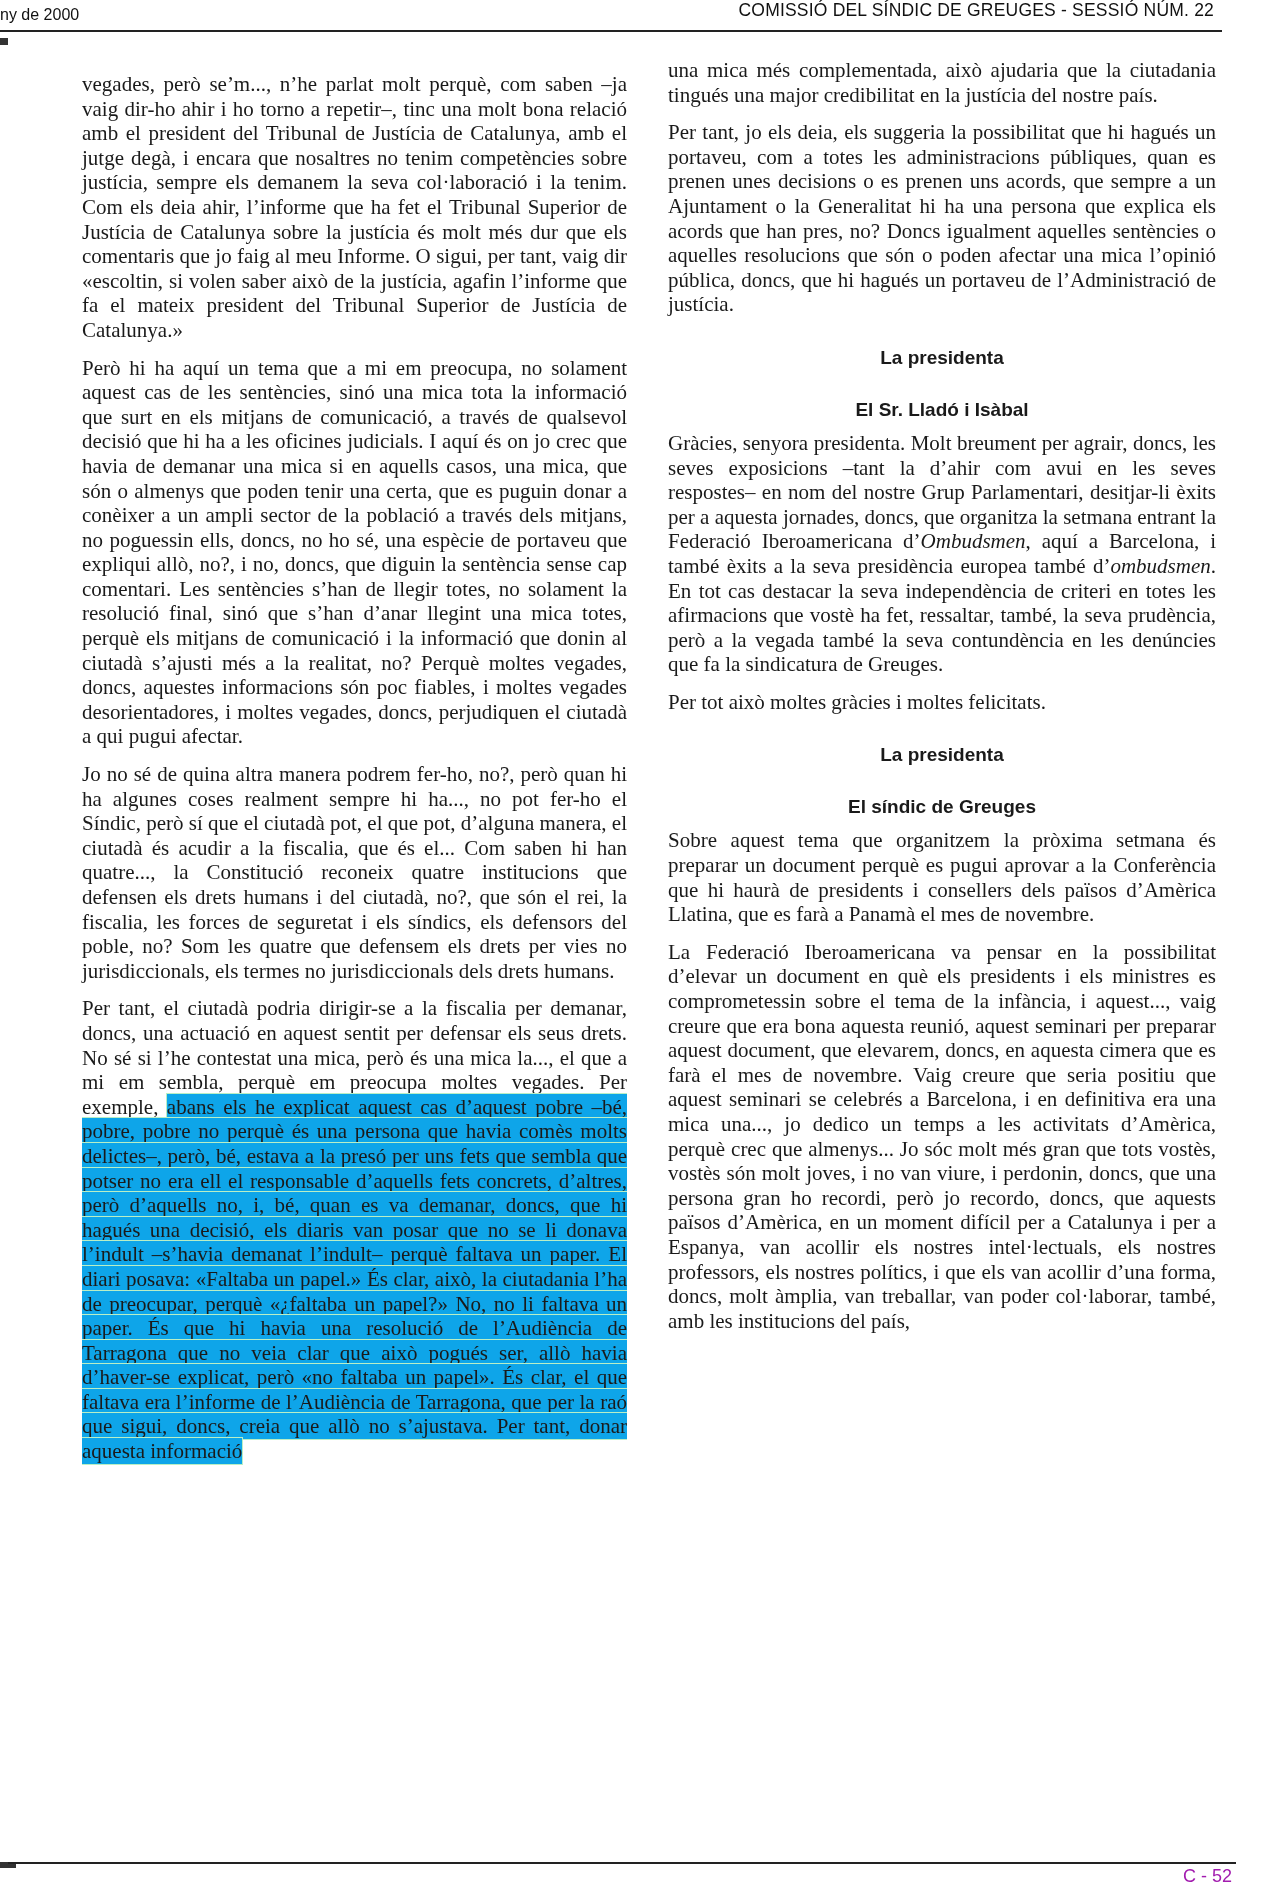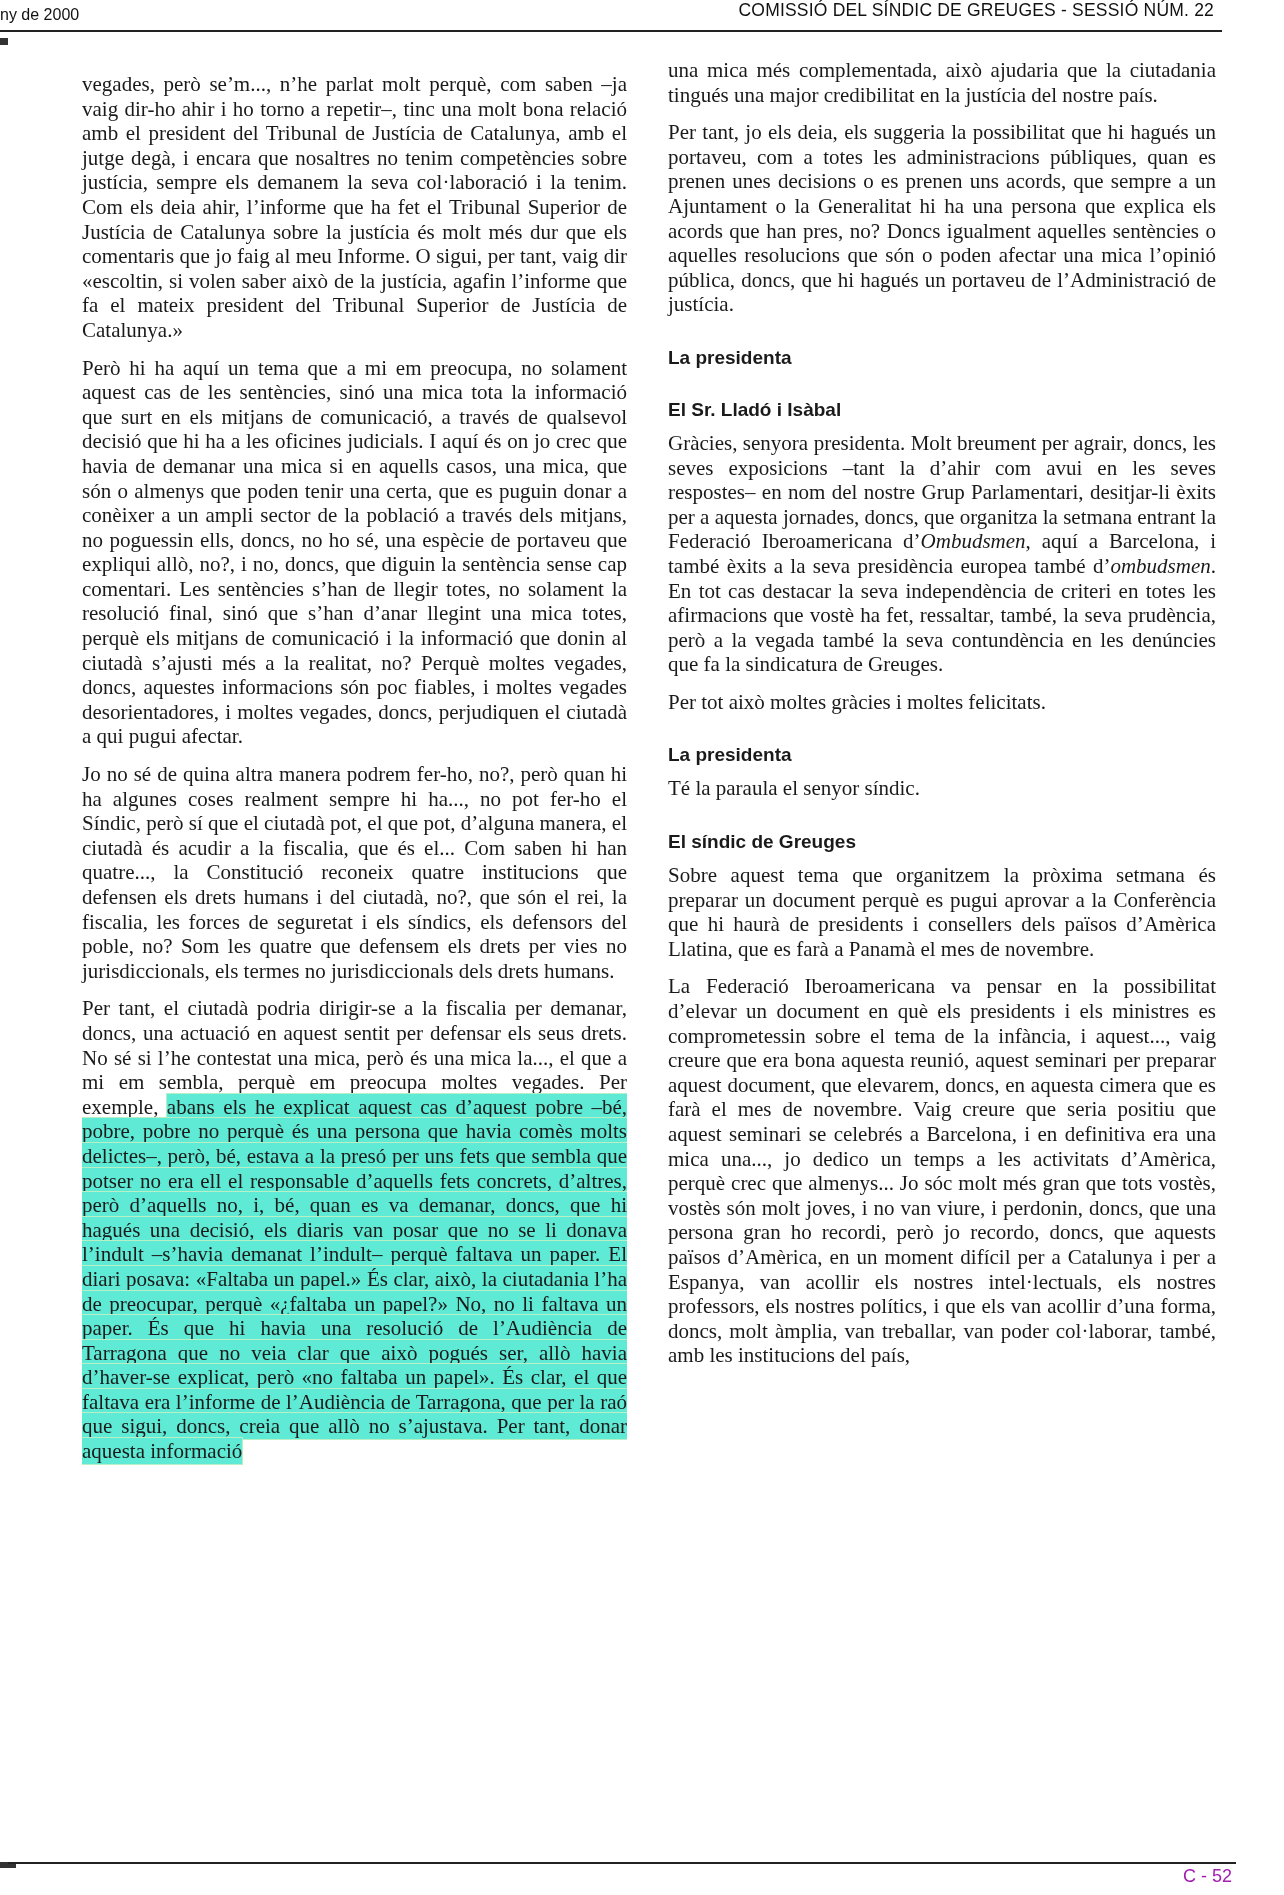--- a/index.html
+++ b/index.html
@@ -5,22 +5,22 @@
   html, body { margin:0; padding:0; background:#ffffff; }
   body { width:1284px; height:1895px; position:relative; overflow:hidden; font-family:"Liberation Serif", "DejaVu Serif", serif; color:#1a1a1a; }
   .header-left { position:absolute; left:0; top:6px; font-family:"Liberation Sans", sans-serif; font-size:16px; color:#111; }
   .header-right { position:absolute; right:70px; top:0px; font-family:"Liberation Sans", sans-serif; font-size:17.5px; color:#111; letter-spacing:0.2px; }
   .header-rule { position:absolute; left:0; top:30px; width:1222px; height:2px; background:#222; }
   .header-block { position:absolute; left:0; top:38px; width:8px; height:7px; background:#333; }
   .col { position:absolute; top:72px; font-size:21px; line-height:24.6px; text-align:justify; hyphens:manual; }
   .col-left { left:82px; width:545px; }
   .col-right { left:668px; width:548px; top:58px; }
   .para { margin:0 0 13px 0; }
-  .speaker { font-family:"Liberation Sans", sans-serif; font-weight:bold; font-size:19px; margin:30px 0 10px 0; line-height:22px; text-align:left; }
-  .hl { background:#5eead4; box-shadow:0 0 0 1px #b9efc5; padding:1px 0; }
+  .speaker { font-family:"Liberation Sans", sans-serif; font-weight:bold; font-size:19px; margin:30px 0 10px 0; line-height:22px; text-align:center; }
+  .hl { background:#0ea5e9; box-shadow:0 0 0 1px #b9efc5; padding:1px 0; }
   em { font-style:italic; }
   .footer-rule { position:absolute; left:8px; top:1862px; width:1228px; height:2px; background:#222; }
   .footer-block { position:absolute; left:0; top:1862px; width:16px; height:6px; background:#333; }
   .page-num { position:absolute; right:52px; top:1866px; font-family:"Liberation Sans", sans-serif; font-size:18px; color:#a21caf; }
 </style>
 </head>
 <body>
 
 <div>
   <div class="header-left">ny de 2000</div>
@@ -40,21 +40,20 @@
   <p class="para">una mica més complementada, això ajudaria que la ciutadania tingués una major credibilitat en la justícia del nostre país.</p>
   <p class="para">Per tant, jo els deia, els suggeria la possibilitat que hi hagués un portaveu, com a totes les administracions públiques, quan es prenen unes decisions o es prenen uns acords, que sempre a un Ajuntament o la Generalitat hi ha una persona que explica els acords que han pres, no? Doncs igualment aquelles sentències o aquelles resolucions que són o poden afectar una mica l’opinió pública, doncs, que hi hagués un portaveu de l’Administració de justícia.</p>
 
   <div class="speaker">La presidenta</div>
 
   <div class="speaker">El Sr. Lladó i Isàbal</div>
   <p class="para"><span>Gràcies, senyora presidenta. Molt breument per agrair, doncs, les seves exposicions –tant la d’ahir com avui en les seves respostes– en nom del nostre Grup Parlamentari, desitjar-li èxits per a aquesta jornades, doncs, que organitza la setmana entrant la Federació Iberoamericana d’</span><em>Ombudsmen</em><span>, aquí a Barcelona, i també èxits a la seva presidència europea també d’</span><em>ombudsmen</em><span>. En tot cas destacar la seva independència de criteri en totes les afirmacions que vostè ha fet, ressaltar, també, la seva prudència, però a la vegada també la seva contundència en les denúncies que fa la sindicatura de Greuges.</span></p>
   <p class="para">Per tot això moltes gràcies i moltes felicitats.</p>
 
   <div class="speaker">La presidenta</div>
-  <p class="para">Té la paraula el senyor síndic.</p>
 
   <div class="speaker">El síndic de Greuges</div>
   <p class="para">Sobre aquest tema que organitzem la pròxima setmana és preparar un document perquè es pugui aprovar a la Conferència que hi haurà de presidents i consellers dels països d’Amèrica Llatina, que es farà a Panamà el mes de novembre.</p>
   <p class="para">La Federació Iberoamericana va pensar en la possibilitat d’elevar un document en què els presidents i els ministres es comprometessin sobre el tema de la infància, i aquest..., vaig creure que era bona aquesta reunió, aquest seminari per preparar aquest document, que elevarem, doncs, en aquesta cimera que es farà el mes de novembre. Vaig creure que seria positiu que aquest seminari se celebrés a Barcelona, i en definitiva era una mica una..., jo dedico un temps a les activitats d’Amèrica, perquè crec que almenys... Jo sóc molt més gran que tots vostès, vostès són molt joves, i no van viure, i perdonin, doncs, que una persona gran ho recordi, però jo recordo, doncs, que aquests països d’Amèrica, en un moment difícil per a Catalunya i per a Espanya, van acollir els nostres intel·lectuals, els nostres professors, els nostres polítics, i que els van acollir d’una forma, doncs, molt àmplia, van treballar, van poder col·laborar, també, amb les institucions del país,</p>
 </div>
 
 <div>
   <div class="footer-block"></div>
   <div class="footer-rule"></div>
   <div class="page-num">C - 52</div>

